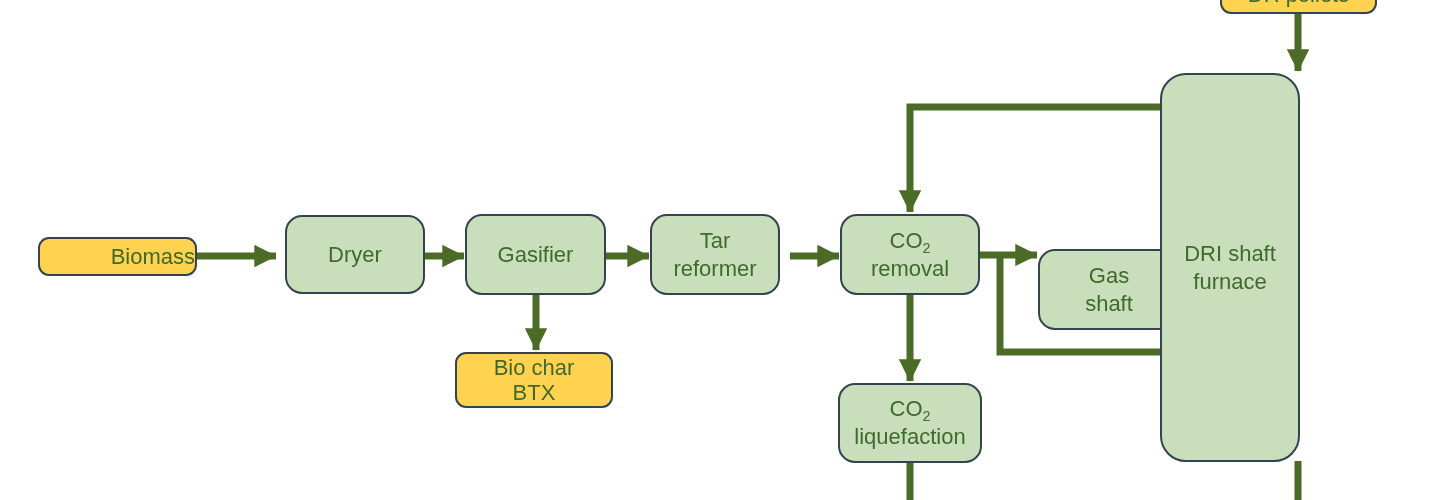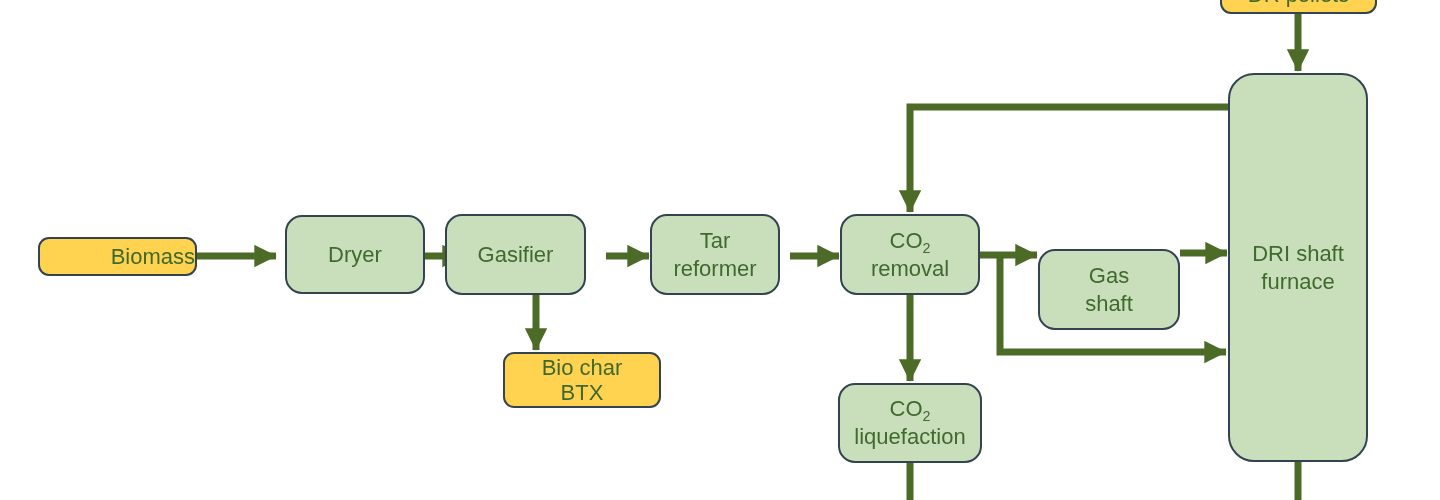--- a/index.html
+++ b/index.html
@@ -69,21 +69,21 @@
   </div>
 
   <div class="node yellow" style="left:38px;top:237px;width:159px;height:39px;justify-content:flex-end;">
     <span class="lbl">Biomass</span>
   </div>
 
   <div class="node green" style="left:277px;top:215px;width:140px;height:79px;margin-left:8px;">
     <span class="lbl">Dryer</span>
   </div>
 
-  <div class="node green" style="left:445px;top:214px;width:141px;height:81px;">
+  <div class="node green" style="left:465px;top:214px;width:141px;height:81px;">
     <span class="lbl">Gasifier</span>
   </div>
 
   <div class="node green" style="left:650px;top:214px;width:130px;height:81px;">
     <div class="lbl">
       <span>Tar</span><br>
       <span>reformer</span>
     </div>
   </div>
 
@@ -94,28 +94,28 @@
     </div>
   </div>
 
   <div class="node green" style="left:1038px;top:214px;width:142px;height:81px;margin-top:35px;">
     <div class="lbl">
       <span>Gas</span><br>
       <span>shaft</span>
     </div>
   </div>
 
-  <div class="node green furnace" style="left:1228px;top:73px;width:140px;height:389px;">
+  <div class="node green furnace" style="left:1160px;top:73px;width:140px;height:389px;">
     <div class="lbl">
       <span>DRI shaft</span><br>
       <span>furnace</span>
     </div>
   </div>
 
-  <div class="node yellow tight" style="left:455px;top:352px;width:158px;height:56px;margin-left:48px;">
+  <div class="node yellow tight" style="left:455px;top:352px;width:158px;height:56px;">
     <div class="lbl">
       <span>Bio char</span><br>
       <span>BTX</span>
     </div>
   </div>
 
   <div class="node green" style="left:838px;top:383px;width:144px;height:80px;">
     <div class="lbl">
       <span><span>CO</span><sub>2</sub></span><br>
       <span>liquefaction</span>

